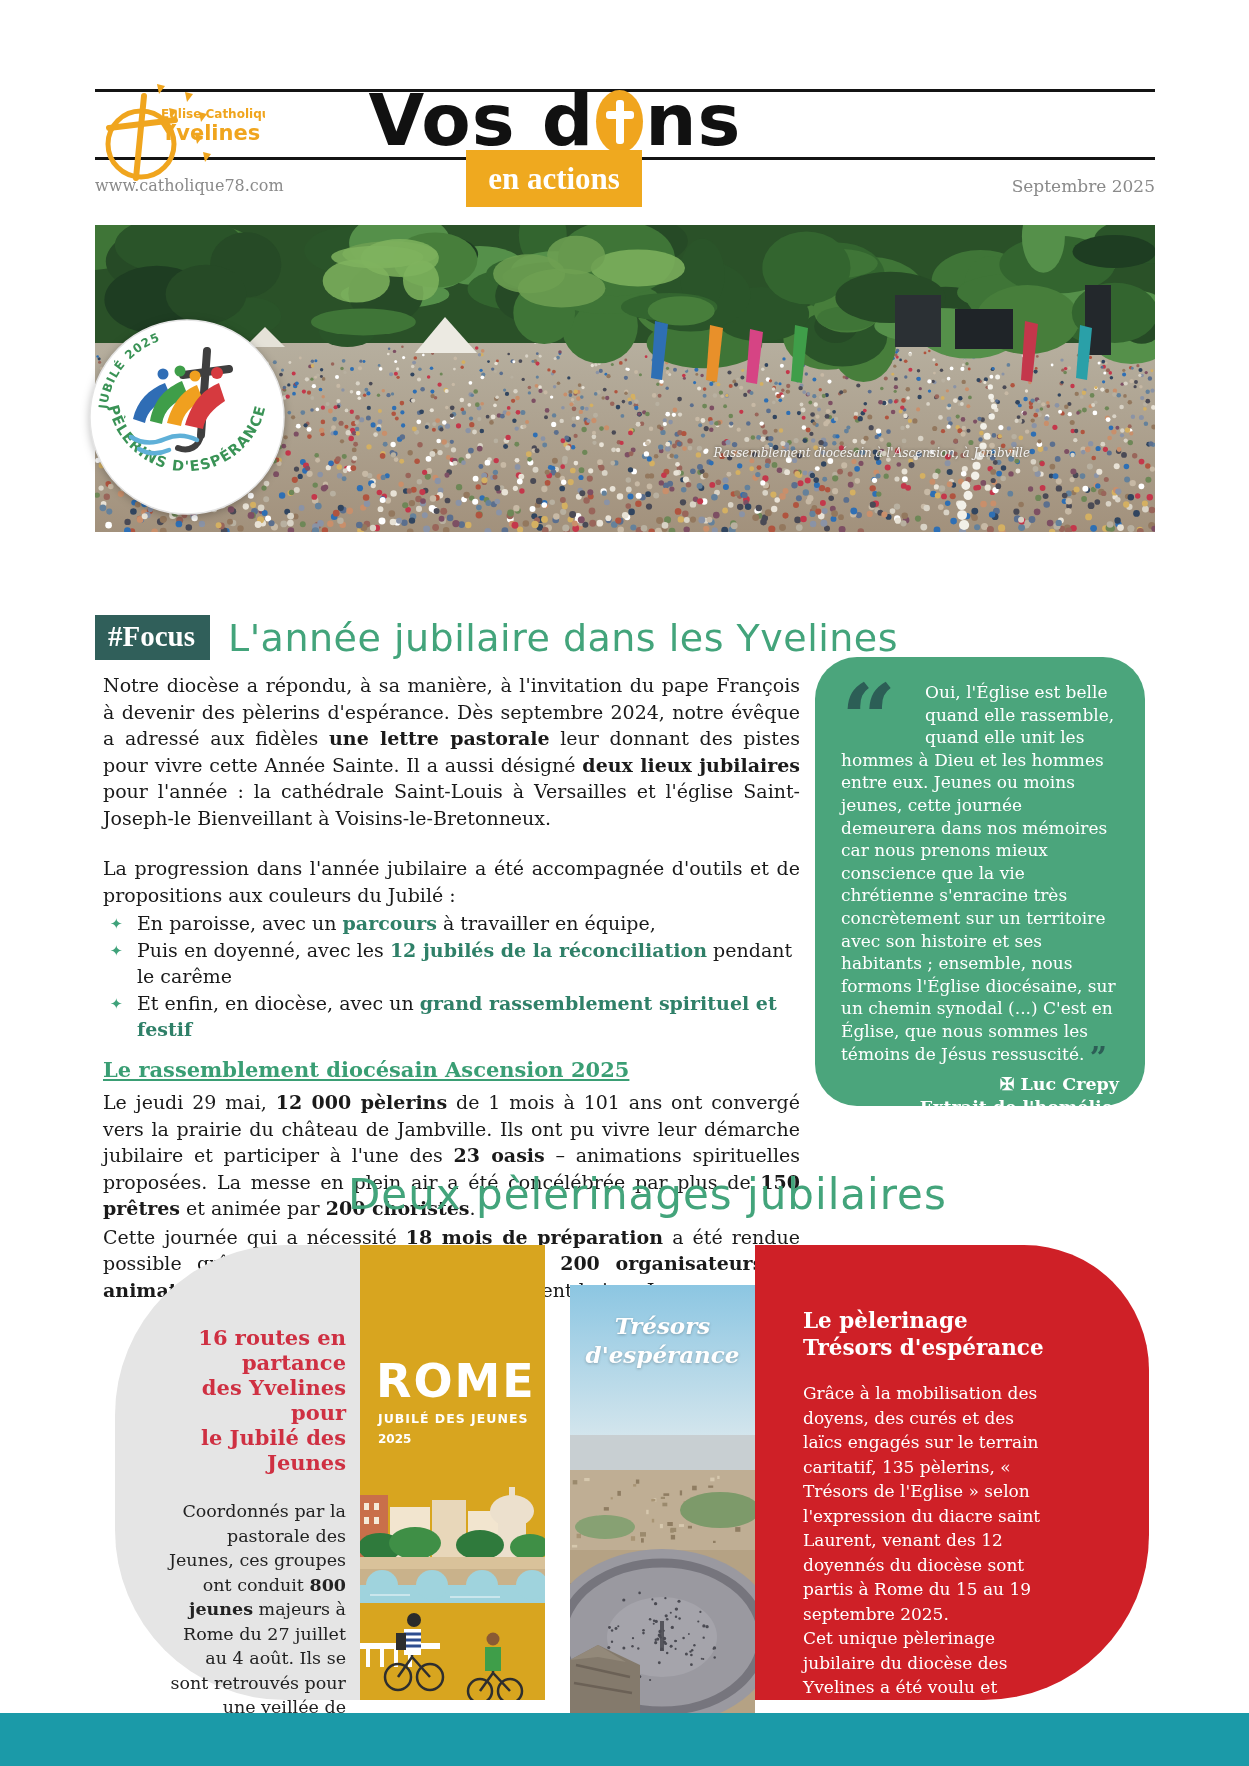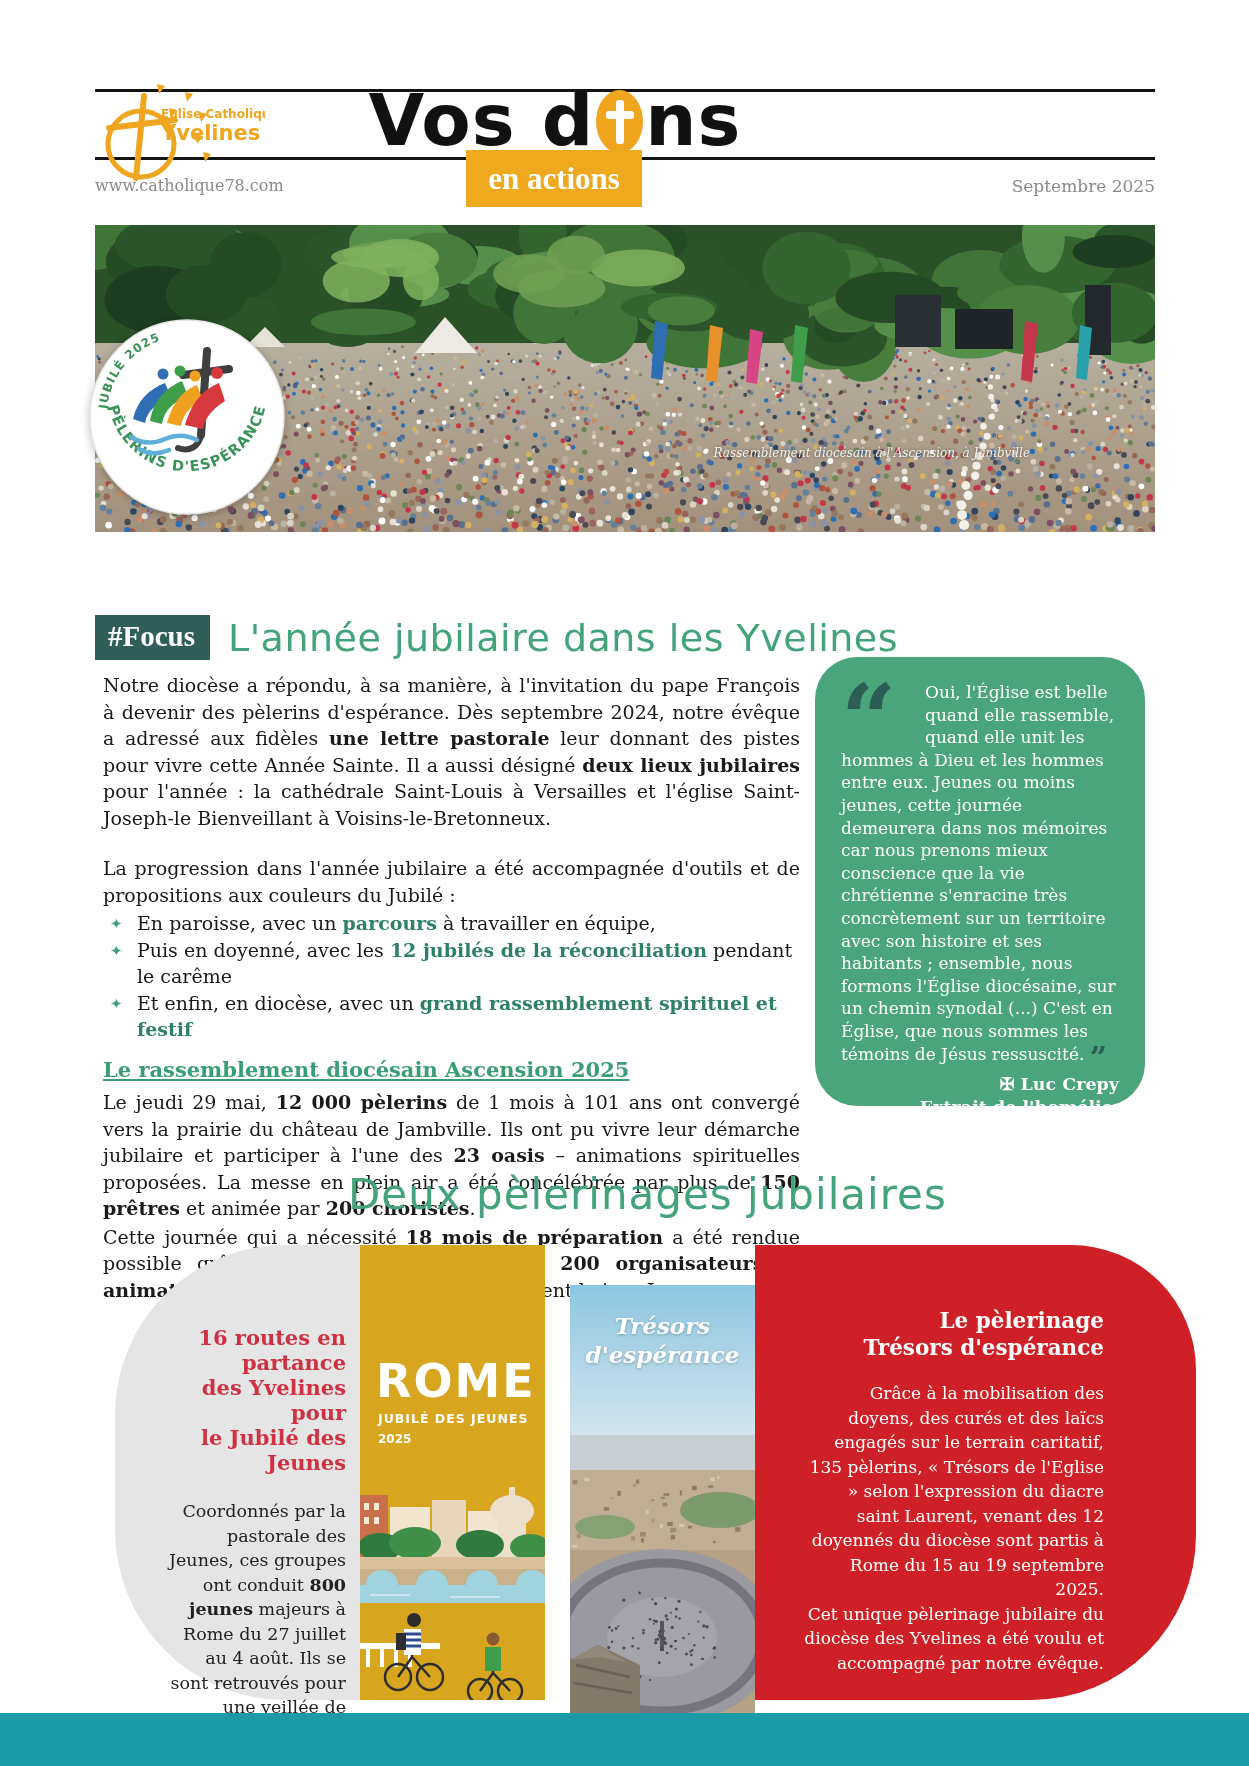--- a/index.html
+++ b/index.html
@@ -66,22 +66,22 @@
   .card-cream{position:absolute;left:115px;top:1245px;width:245px;height:455px;background:#e5e5e5;
               border-radius:170px 0 0 170px;box-sizing:border-box;padding:80px 14px 0 52px;text-align:right;}
   .jeunes-heading{color:#cf3042;font-weight:bold;font-size:21px;line-height:25px;
                   white-space:pre-line;margin:0 0 24px 0;}
   .jeunes-body{font-size:17.5px;line-height:24.5px;color:#222;}
   .poster{position:absolute;left:360px;top:1245px;width:185px;height:455px;}
   .photo-card{position:absolute;left:570px;top:1285px;width:185px;height:455px;}
   .photo-label{position:absolute;left:0;top:26px;width:100%;text-align:center;color:#ffffff;
                font-weight:bold;font-style:italic;font-size:23px;line-height:29px;
                white-space:pre-line;text-shadow:0 1px 3px rgba(0,0,0,.25);}
-  .card-red{position:absolute;left:755px;top:1245px;width:441px;height:455px;background:#cf2027;
-            border-radius:0 125px 165px 0;box-sizing:border-box;padding:62px 92px 0 48px;color:#fff;text-align:right;}
+  .card-red{position:absolute;left:755px;top:1245px;width:394px;height:455px;background:#cf2027;
+            border-radius:0 125px 165px 0;box-sizing:border-box;padding:62px 92px 0 48px;color:#fff;}
   .tresors-heading{font-weight:bold;font-size:21.5px;line-height:27px;white-space:pre-line;margin:0 0 20px 0;}
   .tresors-body{font-size:17px;line-height:24.5px;white-space:pre-line;}
 
   
   .footer-bar{position:absolute;left:0;top:1713px;width:1249px;height:53px;background:#1b9aa8;}
 </style>
 </head>
 <body>
 
 <div class="page">

